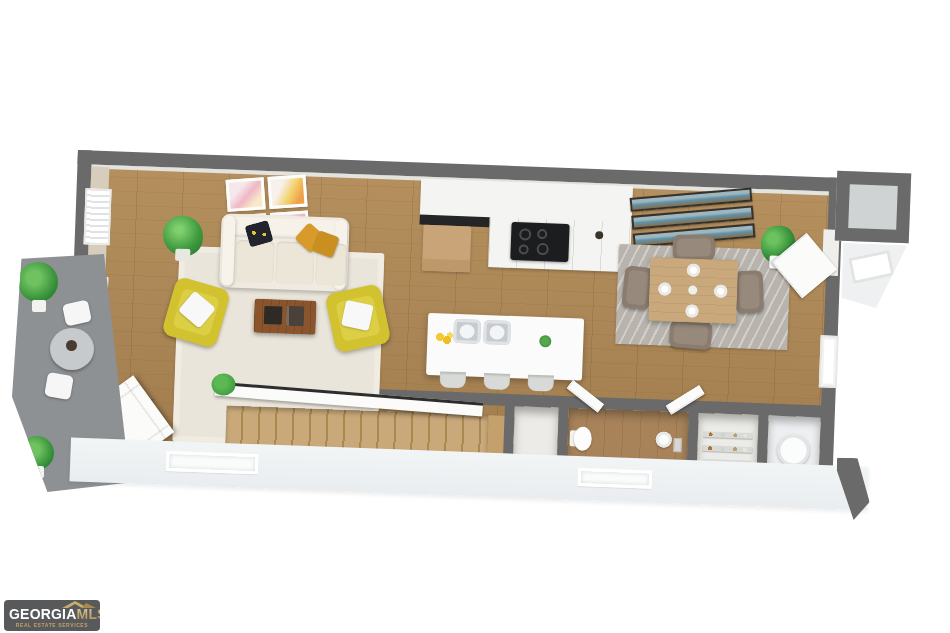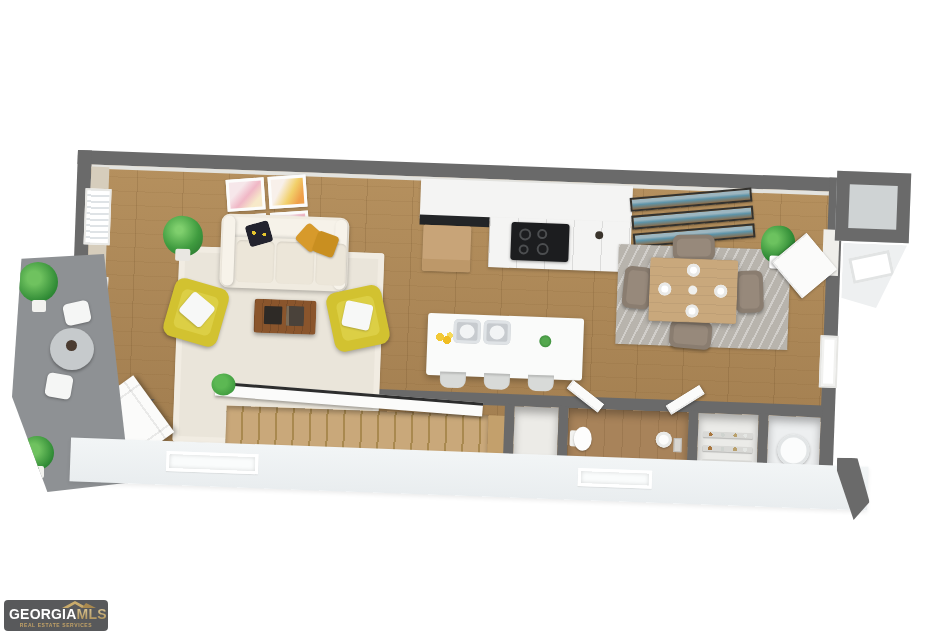--- a/index.html
+++ b/index.html
@@ -209,21 +209,21 @@
 
   
   .ledge{position:absolute;left:70px;top:452px;width:798px;height:44px;transform:rotate(2.1deg);
     background:linear-gradient(180deg,#f2f5f6,#e9edef);box-shadow:0 2px 4px rgba(0,0,0,.08);}
   .skylight{position:absolute;background:#fafcfc;border:3px solid #ffffff;
     box-shadow:inset 0 0 4px rgba(0,0,0,.15), 0 1px 1px rgba(0,0,0,.08);}
   .corner-right{position:absolute;left:836px;top:458px;width:34px;height:62px;background:var(--wall-cut);
     clip-path:polygon(0 0,60% 0,100% 70%,55% 100%,0 20%);transform:rotate(2deg);}
 
   
-  .logo{position:absolute;left:4px;top:600px;width:104px;height:31px;background:var(--logo-bg);
+  .logo{position:absolute;left:4px;top:600px;width:96px;height:31px;background:var(--logo-bg);
     border-radius:4px;overflow:hidden;padding-left:22px;}
   .logo-row{position:absolute;left:5px;top:6px;display:flex;align-items:baseline;}
   .logo-georgia{color:#ffffff;font-size:14px;font-weight:bold;letter-spacing:.2px;}
   .logo-mls{color:var(--logo-gold);font-size:14px;font-weight:bold;letter-spacing:.2px;
     background:linear-gradient(180deg,#e3cf9d,#a98b51);-webkit-background-clip:text;background-clip:text;
     -webkit-text-fill-color:transparent;}
   .logo-roof{position:absolute;left:58px;top:1px;width:34px;height:7px;}
   .logo-tagline{position:absolute;left:0;right:0;top:22px;text-align:center;color:var(--logo-gold);
     font-size:5px;letter-spacing:.6px;font-weight:bold;}
 </style>

